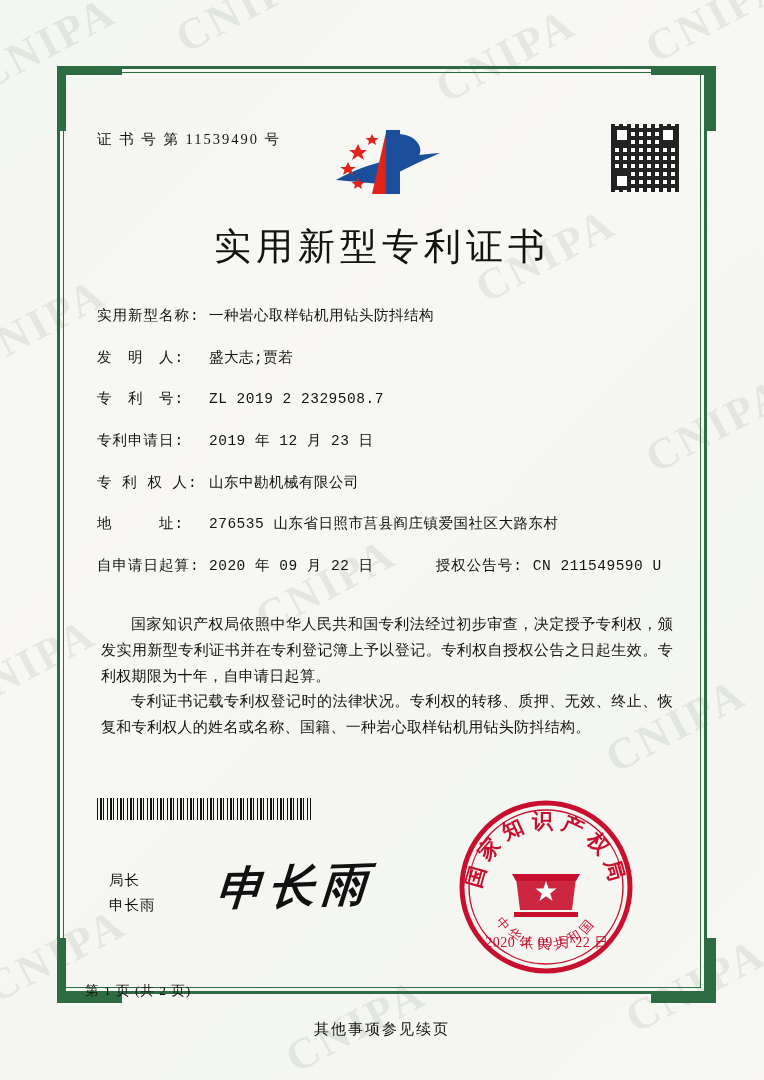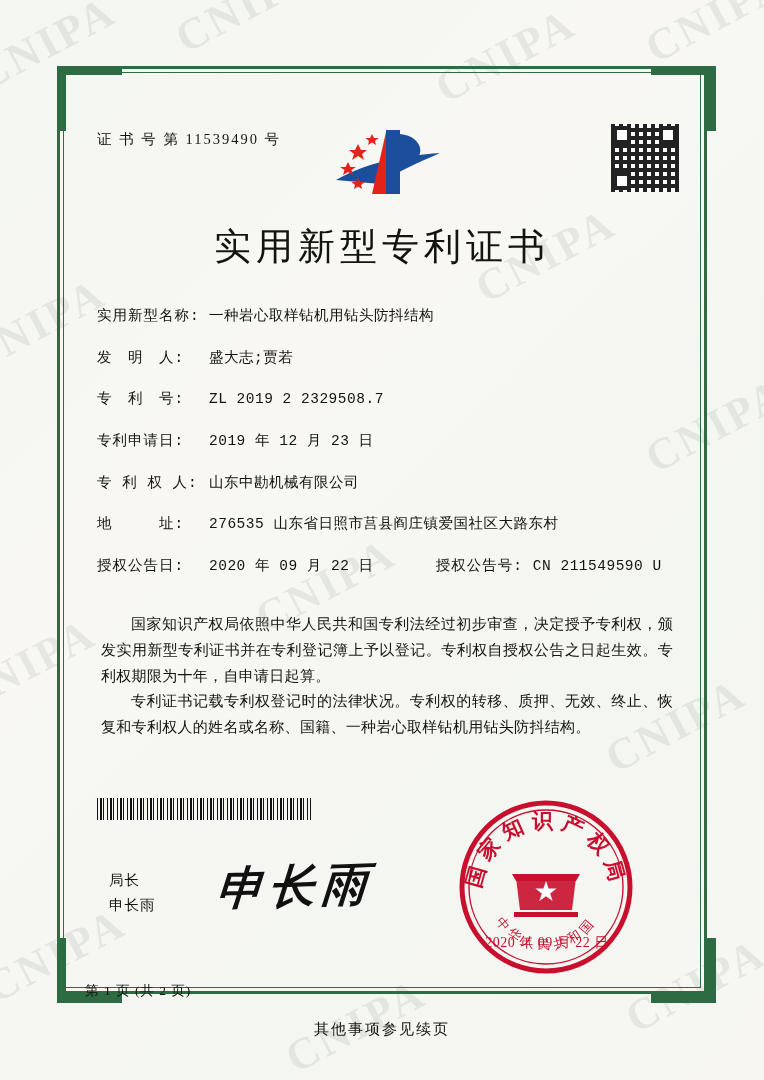--- a/index.html
+++ b/index.html
@@ -330,21 +330,21 @@
       </div>
       <div class="field-row">
         <span class="f-label">专 利 权 人:</span>
         <span class="f-value">山东中勘机械有限公司</span>
       </div>
       <div class="field-row">
         <span class="f-label">地　　　址:</span>
         <span class="f-value">276535  山东省日照市莒县阎庄镇爱国社区大路东村</span>
       </div>
       <div class="field-row">
-        <span class="f-label">授权公告日:</span>
+        <span class="f-label">自申请日起算:</span>
         <span class="f-value">2020 年 09 月 22 日</span>
         <span class="f-label2">授权公告号:</span>
         <span class="f-value" style="margin-left:10px">CN 211549590 U</span>
       </div>
     </div>
 
     <div class="paras">
       <p>国家知识产权局依照中华人民共和国专利法经过初步审查，决定授予专利权，颁发实用新型专利证书并在专利登记簿上予以登记。专利权自授权公告之日起生效。专利权期限为十年，自申请日起算。</p>
       <p>专利证书记载专利权登记时的法律状况。专利权的转移、质押、无效、终止、恢复和专利权人的姓名或名称、国籍、一种岩心取样钻机用钻头防抖结构。</p>
     </div>

